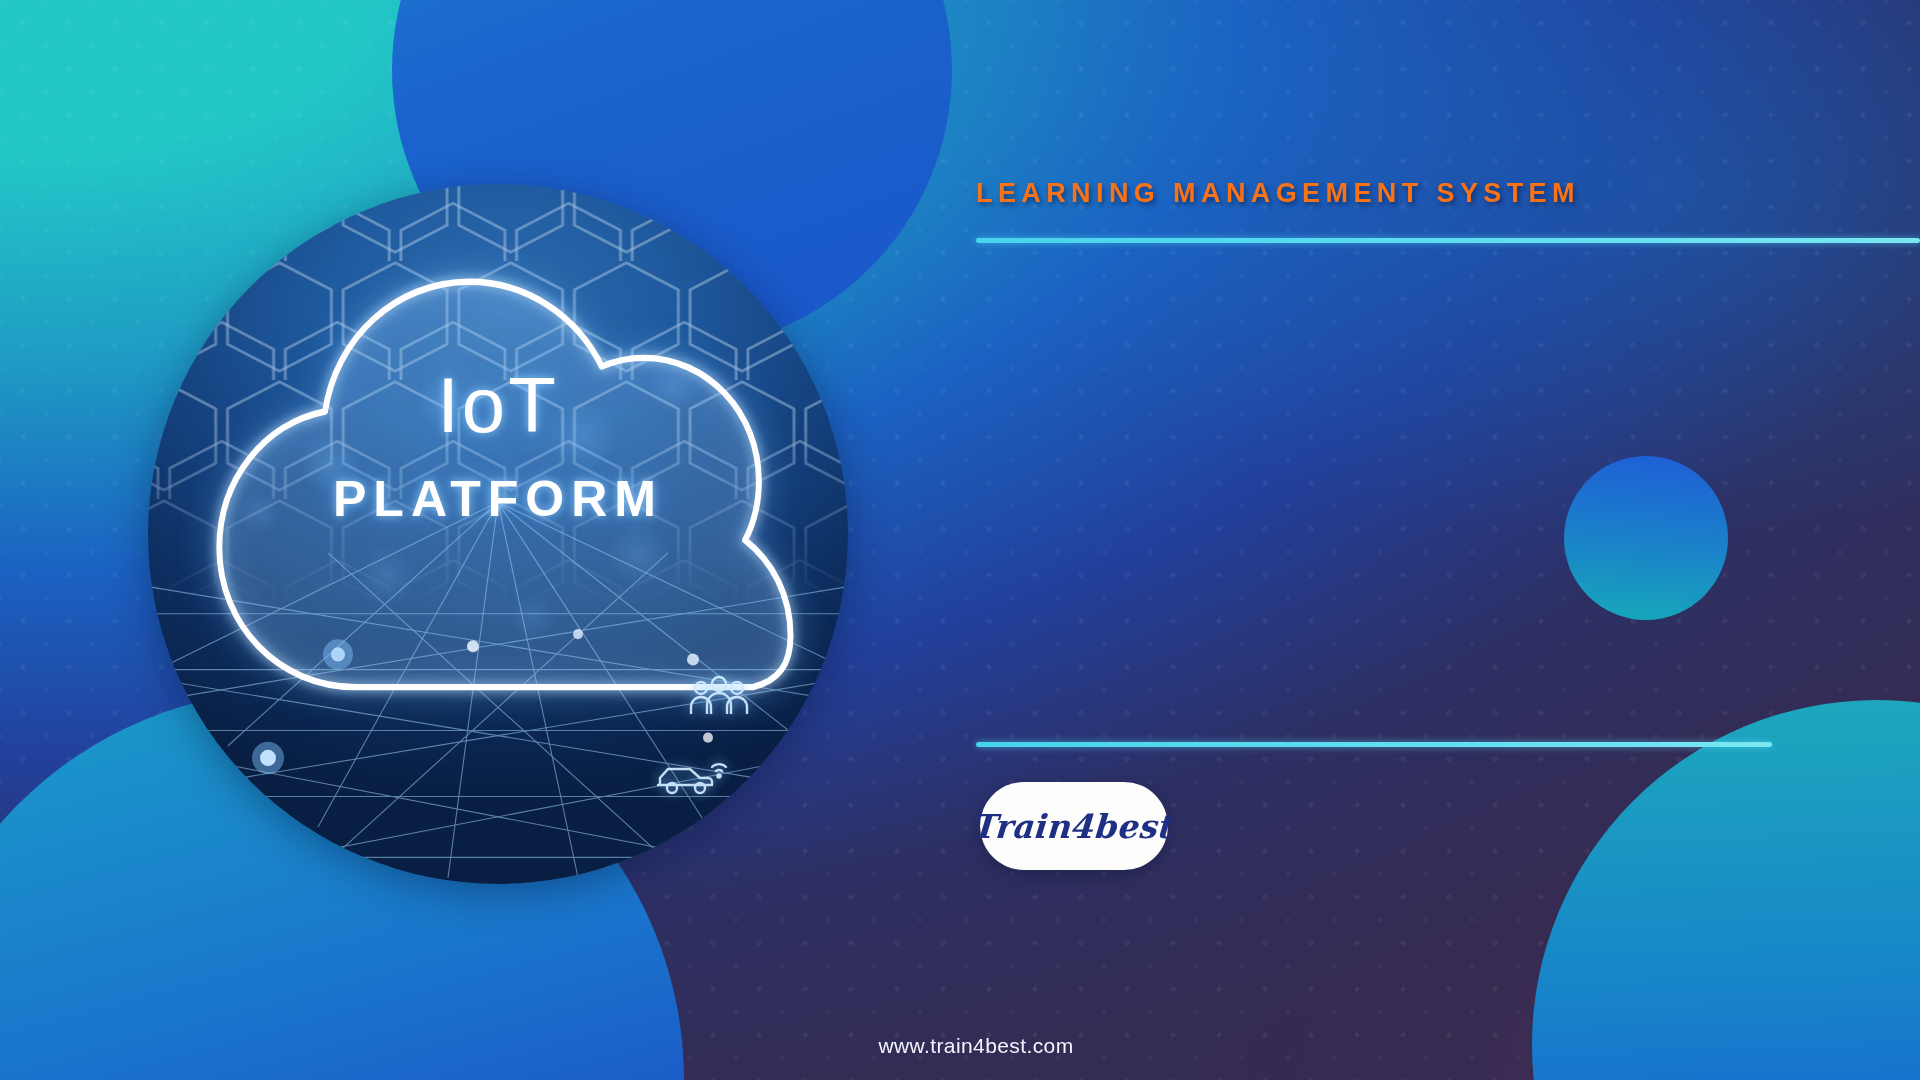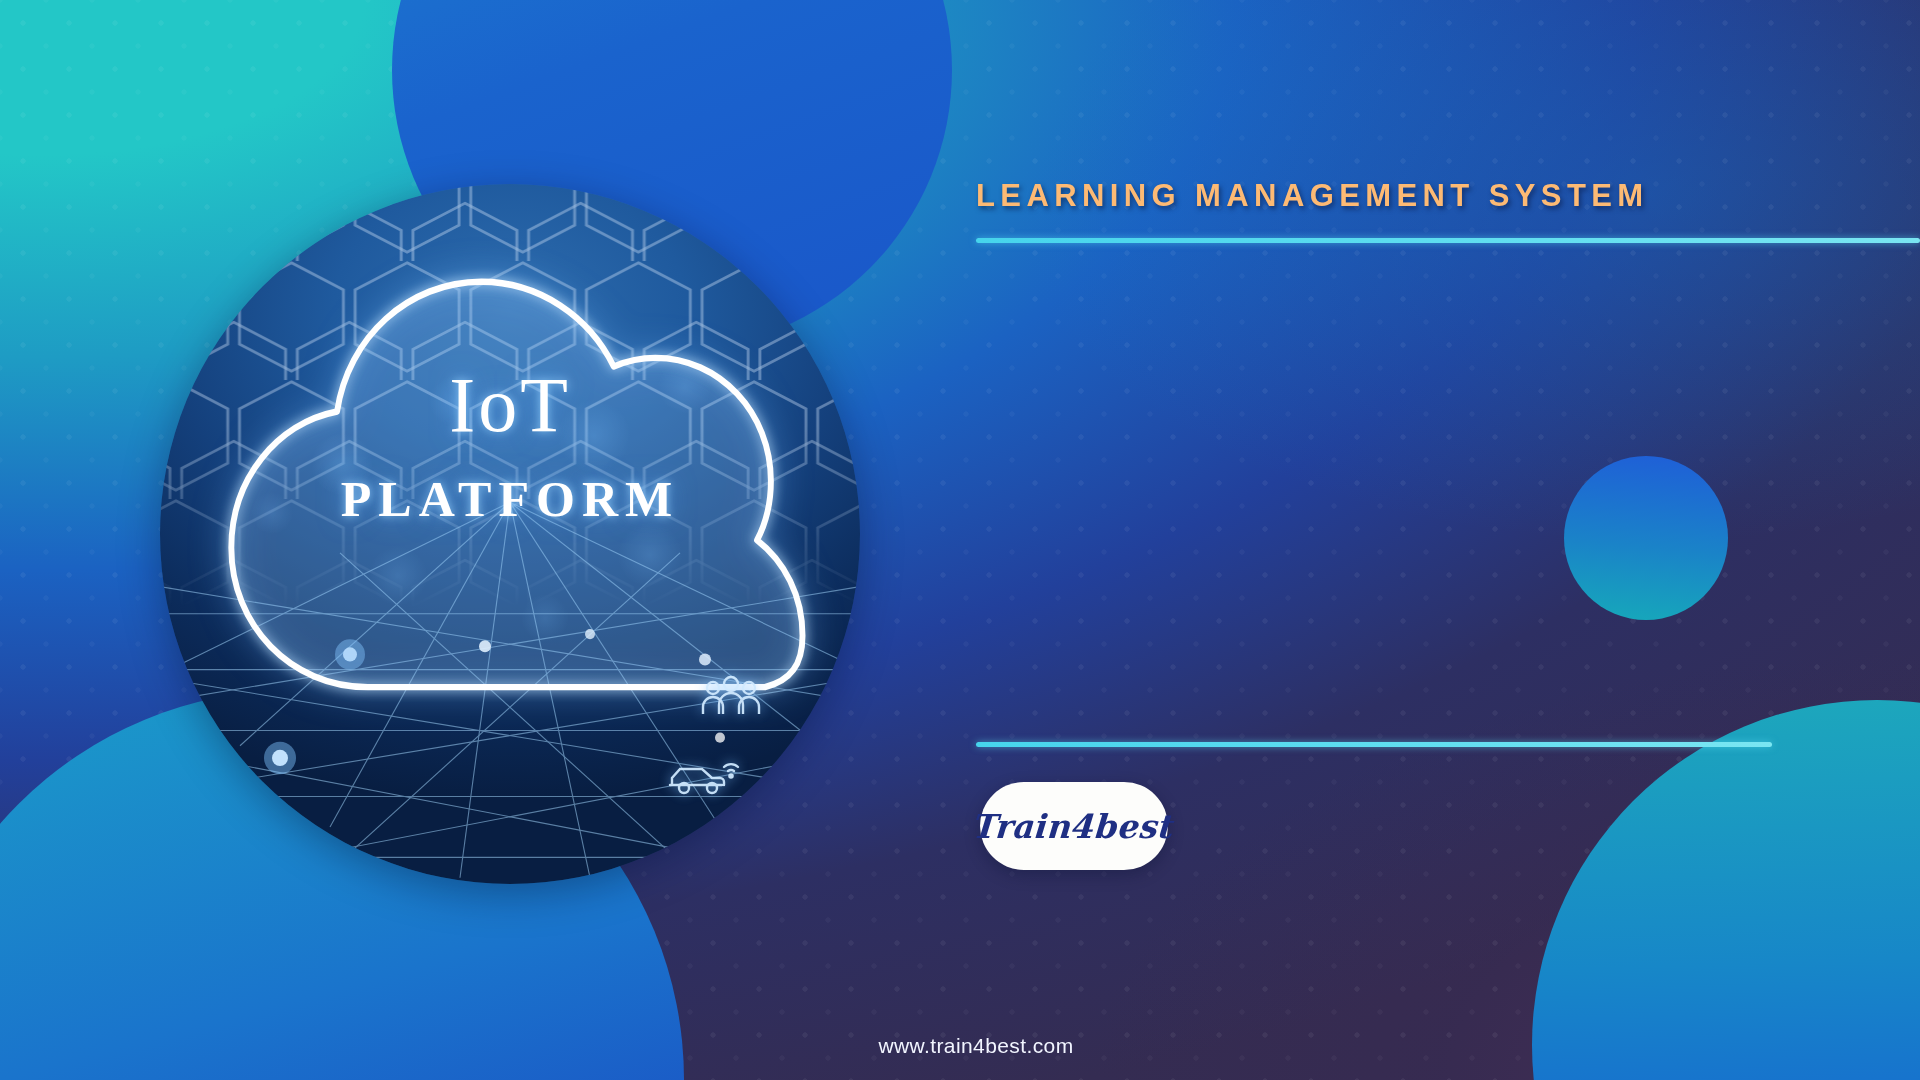--- a/index.html
+++ b/index.html
@@ -59,28 +59,27 @@
   
   .c-br{
     width:690px; height:690px;
     left:1532px; top:700px;
     background:linear-gradient(178deg,#1da8bc 0%,#1787c8 38%,#1760d2 72%,#1a4fdc 100%);
   }
 
   
   .photo{
     position:absolute;
-    left:160px; top:184px;
+    left:148px; top:184px;
     width:700px; height:700px;
     border-radius:50%;
     overflow:hidden;
     background:
       radial-gradient(90% 70% at 50% 18%, #2d6cae 0%, #1f5a9e 28%, #14407c 55%, #0c2c5c 78%, #081e42 100%);
     box-shadow:0 10px 40px rgba(0,10,40,.35);
-    font-family:Liberation Serif, serif;
   }
   
   .hexmesh{
     position:absolute; left:-6%; top:-6%; width:112%; height:70%;
     opacity:.72;
     -webkit-mask-image:linear-gradient(to bottom, #000 0%, #000 58%, transparent 95%);
             mask-image:linear-gradient(to bottom, #000 0%, #000 58%, transparent 95%);
   }
   .hexmesh svg{ width:100%; height:100%; display:block; }
 
@@ -119,22 +118,22 @@
     filter:drop-shadow(0 0 6px rgba(120,190,255,.9)); }
   .ic-people{ left:77%; top:70%; width:64px; height:48px; }
   .ic-car{    left:72%; top:81%; width:80px; height:46px; }
   .photo-icon svg{ width:100%; height:100%; display:block; }
 
   
   .content{ position:absolute; left:976px; top:0; width:860px; height:1080px; }
 
   .eyebrow{
     position:absolute; left:0; top:178px;
-    font-size:31px; font-weight:700; letter-spacing:5.4px;
-    color:#fdba74; white-space:nowrap;
+    font-size:27px; font-weight:700; letter-spacing:5.4px;
+    color:#f97316; white-space:nowrap;
     text-shadow:2px 3px 5px rgba(8,20,60,.55);
   }
   .rule{ position:absolute; height:5px; border-radius:3px;
     background:linear-gradient(90deg,#46d4ec 0%, #63dff0 60%, #7ae6f2 100%);
     box-shadow:0 0 7px rgba(90,220,245,.55); }
   .rule-top{ left:0; top:238px; width:944px; }
   .rule-bottom{ left:0; top:742px; width:796px; }
 
   .headline{
     position:absolute; left:-6px; top:278px; width:820px;

